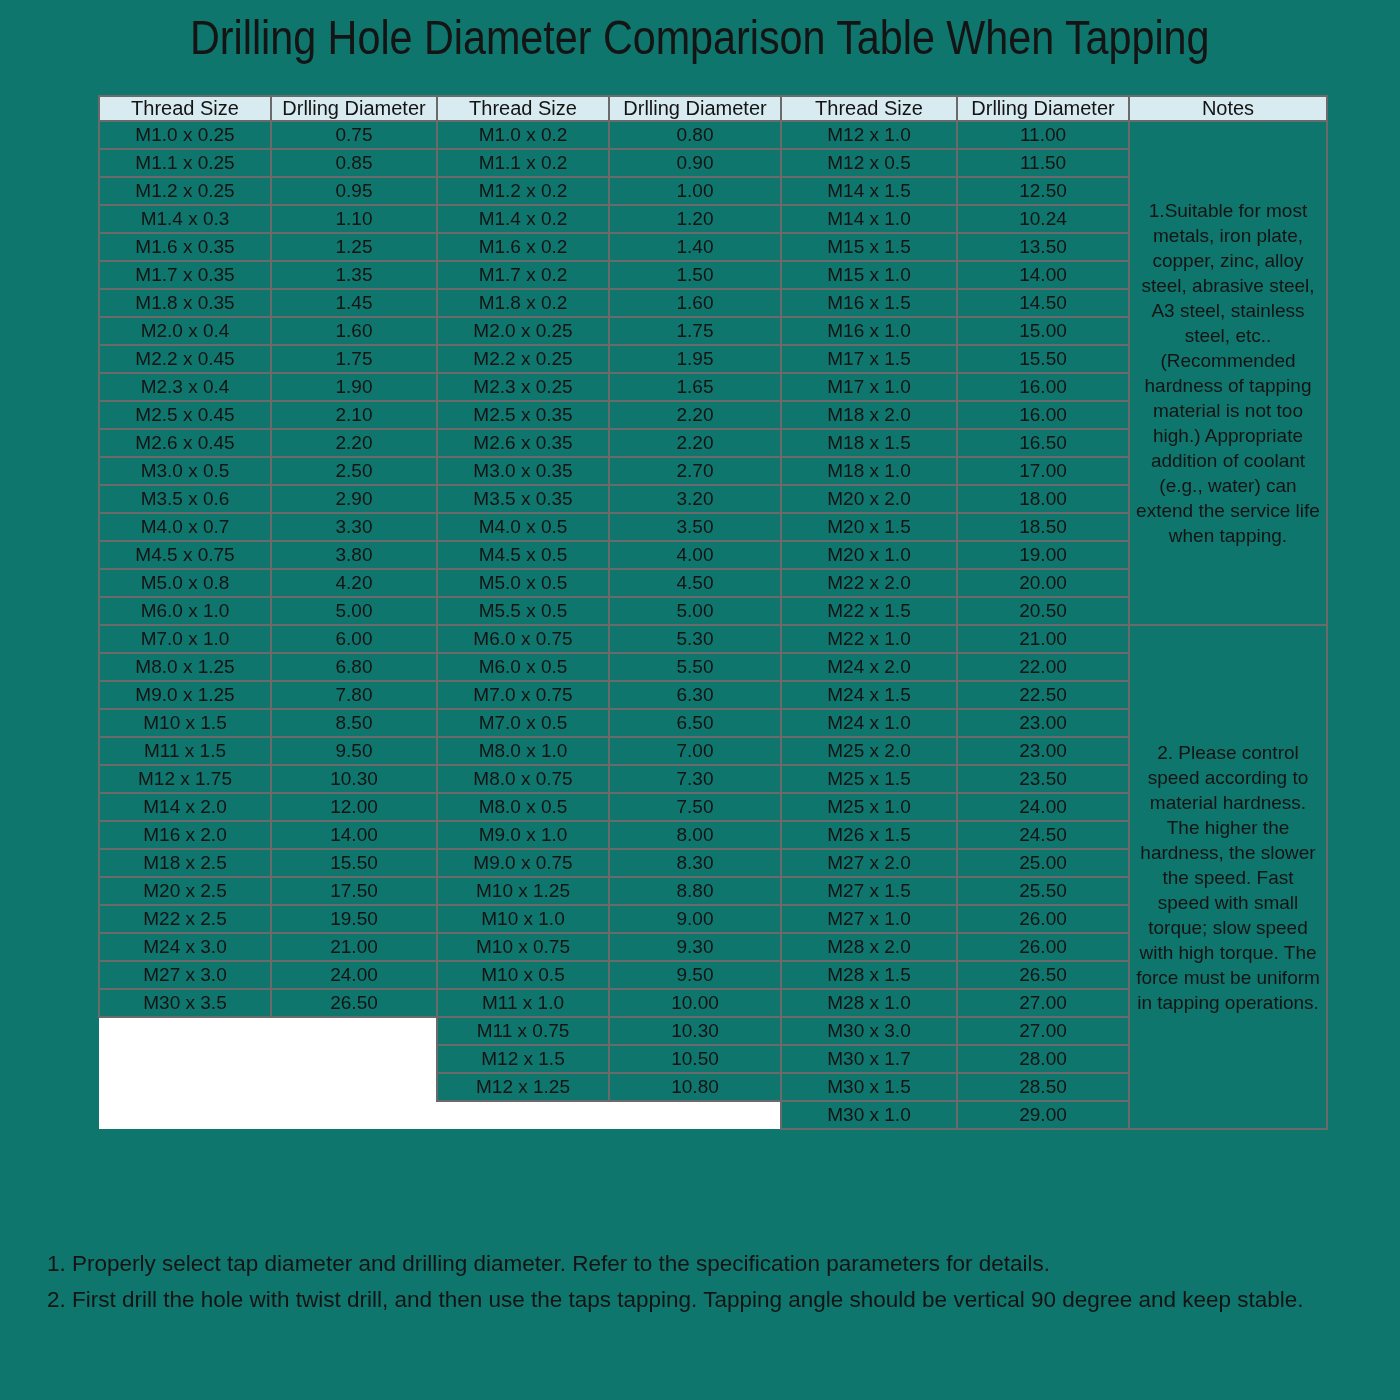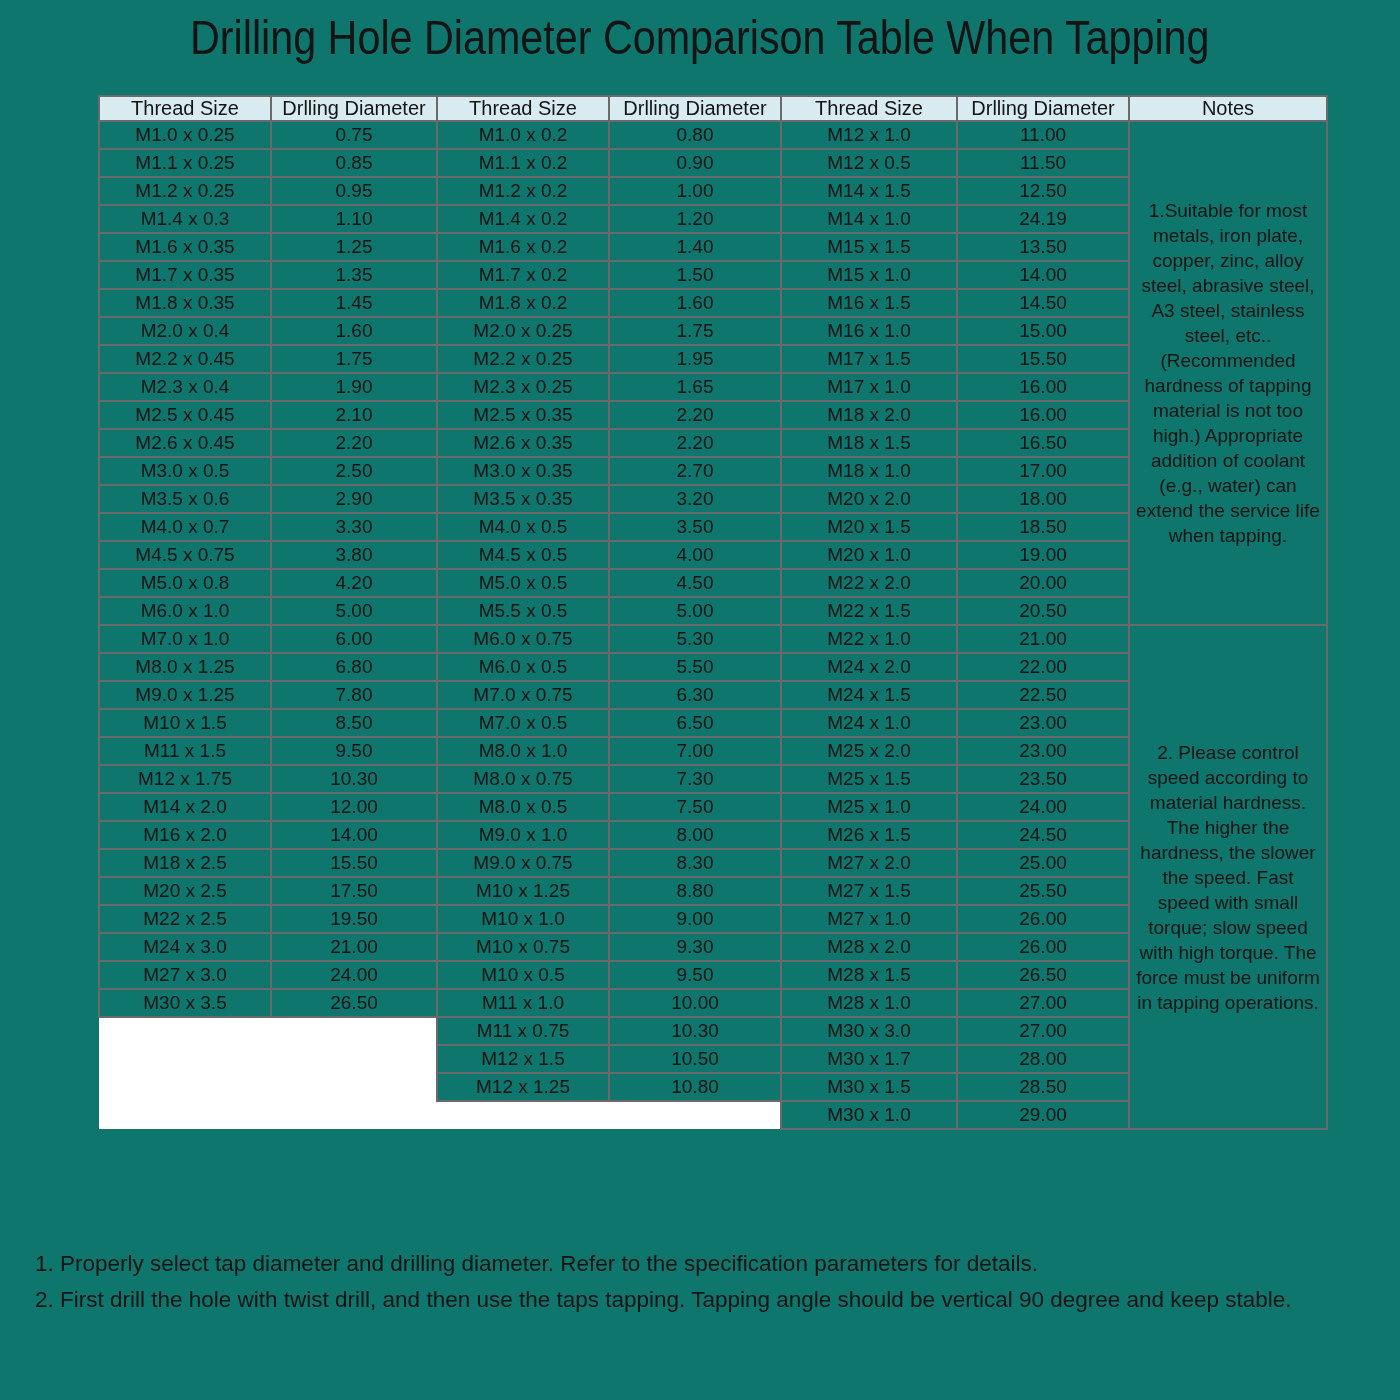--- a/index.html
+++ b/index.html
@@ -58,20 +58,21 @@
     padding: 8px 5px;
     vertical-align: middle;
   }
 
   
   .footer { position: absolute; top: 1246px; left: 35px; width: 1345px; }
   .footer .line {
     font-size: 22.5px;
     line-height: 36px;
     white-space: nowrap;
+    margin-left: 12px;
   }
   .footer .line.indent { padding-left: 29px; }
 </style>
 </head>
 <body>
 
 <div class="page">
 
   <div class="title-wrap">
     <div class="title">Drilling Hole Diameter Comparison Table When Tapping</div>
@@ -123,21 +124,21 @@
           <td>1.00</td>
           <td>M14 x 1.5</td>
           <td>12.50</td>
         </tr>
         <tr>
           <td>M1.4 x 0.3</td>
           <td>1.10</td>
           <td>M1.4 x 0.2</td>
           <td>1.20</td>
           <td>M14 x 1.0</td>
-          <td>24.19</td>
+          <td>10.24</td>
         </tr>
         <tr>
           <td>M1.6 x 0.35</td>
           <td>1.25</td>
           <td>M1.6 x 0.2</td>
           <td>1.40</td>
           <td>M15 x 1.5</td>
           <td>13.50</td>
         </tr>
         <tr>

